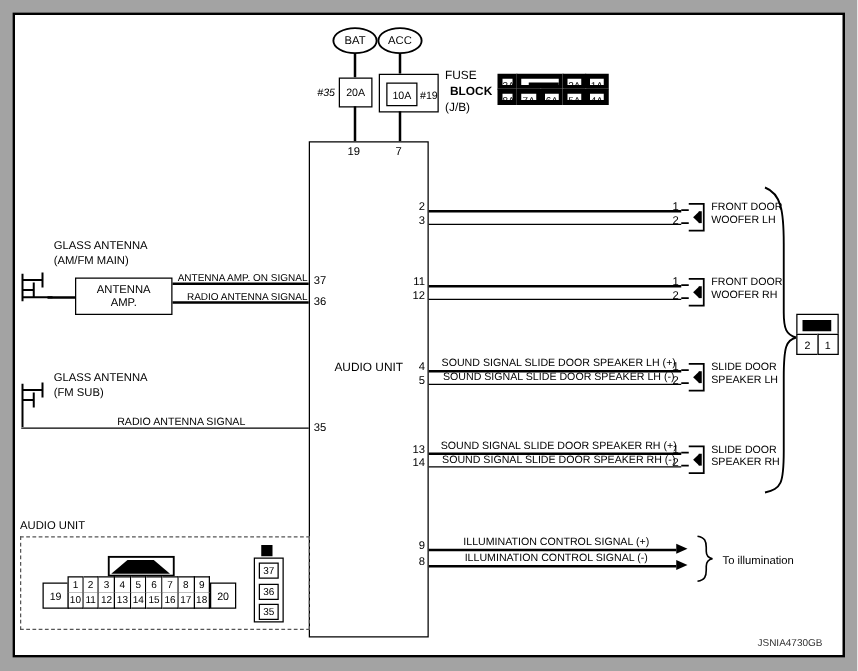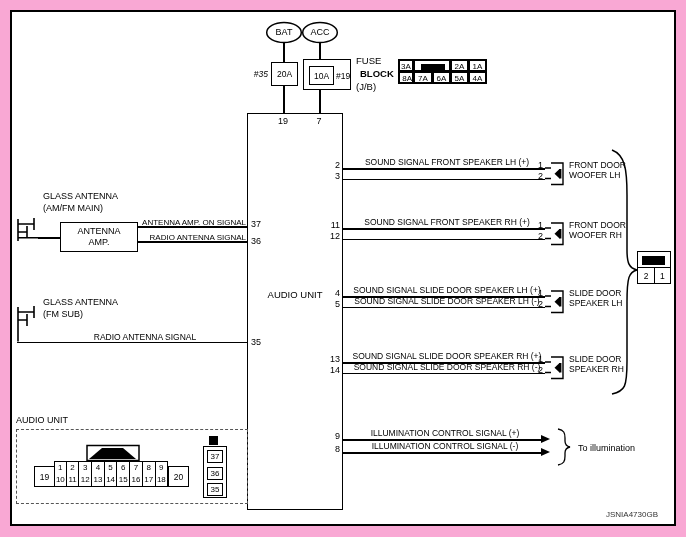--- a/index.html
+++ b/index.html
@@ -1,32 +1,32 @@
 <!DOCTYPE html>
 <html><head>
 <meta charset="utf-8">
 <style>
   html,body{margin:0;padding:0;background:#fff;}
-  .stage{position:relative;width:686px;height:537px;background:#f9a8d4;overflow:hidden;
+  .stage{position:relative;width:686px;height:537px;background:#a3a3a3;overflow:hidden;
          font-family:"Liberation Sans","DejaVu Sans",sans-serif;color:#000;}
   .abs{position:absolute;}
   .frame{position:absolute;border:2px solid #000;background:#fff;}
   .box{position:absolute;border:1.5px solid #000;background:#fff;box-sizing:border-box;}
   .hl{position:absolute;height:1.6px;background:#000;}
   .vl{position:absolute;width:1.6px;background:#000;}
   .txt{position:absolute;font-size:8.5px;line-height:10px;white-space:nowrap;}
   .t8{font-size:8px;line-height:9px;}
   .t9{font-size:9px;line-height:10px;}
   .t95{font-size:9.5px;line-height:11px;}
   .ctr{text-align:center;}
   .rgt{text-align:right;}
   svg{position:absolute;overflow:visible;}
 
   
-  .fc{position:absolute;border:2px solid #000000;box-sizing:border-box;font-size:8px;
+  .fc{position:absolute;border:4px solid #000000;box-sizing:border-box;font-size:8px;
       line-height:11px;text-align:center;background:#fff;}
 
   
   .spk{position:absolute;left:325px;width:340px;height:34px;}
   .spk .pinL{position:absolute;left:0;width:15px;text-align:right;font-size:9px;line-height:10px;}
   .pa{top:1.5px;} .pb{top:12.5px;}
   .spk .wire{position:absolute;left:18px;width:202px;height:1.6px;background:#000;}
   .wa{top:10px;} .wb{top:20.5px;}
   .spk .sig{position:absolute;left:24px;width:196px;text-align:center;font-size:8.5px;line-height:9.5px;height:9.5px;white-space:nowrap;}
   .sa{top:0px;} .sb{top:10.8px;}
@@ -126,38 +126,36 @@
     <path d="M6,4 V38.5 M6,9 H22 M22,3 V15 M6,17 H15 M15,11 V23" fill="none" stroke="#000" stroke-width="1.6"></path>
   </svg>
   <div class="hl" style="left:17px;top:341.5px;width:230px;"></div>
   <div class="txt ctr" style="left:60px;top:332px;width:170px;">RADIO ANTENNA SIGNAL</div>
 
   <div class="spk" style="top:158px;">
     <div class="pinL pa">2</div>
     <div class="pinL pb">3</div>
     <div class="wire wa"></div>
     <div class="wire wb"></div>
-    <div class="sig sa">SOUND SIGNAL FRONT SPEAKER LH (+)</div>
     <div class="dpin pa">1</div>
     <div class="dpin pb">2</div>
     <svg style="left:220px;top:3px;" width="20" height="26">
       <path d="M0,7 H6 M0,17.5 H6 M6,2 H18 V23.5 H6" fill="none" stroke="#000" stroke-width="1.4"></path>
       <polygon points="14.5,8 14.5,17.5 9.5,12.75" fill="#000"></polygon>
         <rect x="14" y="8" width="2.4" height="9.5" fill="#000"></rect>
     </svg>
     <div class="dest da">FRONT DOOR</div>
     <div class="dest db">WOOFER LH</div>
   </div>
 
   <div class="spk" style="top:218px;">
     <div class="pinL pa">11</div>
     <div class="pinL pb">12</div>
     <div class="wire wa"></div>
     <div class="wire wb"></div>
-    <div class="sig sa">SOUND SIGNAL FRONT SPEAKER RH (+)</div>
     <div class="dpin pa">1</div>
     <div class="dpin pb">2</div>
     <svg style="left:220px;top:3px;" width="20" height="26">
       <path d="M0,7 H6 M0,17.5 H6 M6,2 H18 V23.5 H6" fill="none" stroke="#000" stroke-width="1.4"></path>
       <polygon points="14.5,8 14.5,17.5 9.5,12.75" fill="#000"></polygon>
         <rect x="14" y="8" width="2.4" height="9.5" fill="#000"></rect>
     </svg>
     <div class="dest da">FRONT DOOR</div>
     <div class="dest db">WOOFER RH</div>
   </div>

